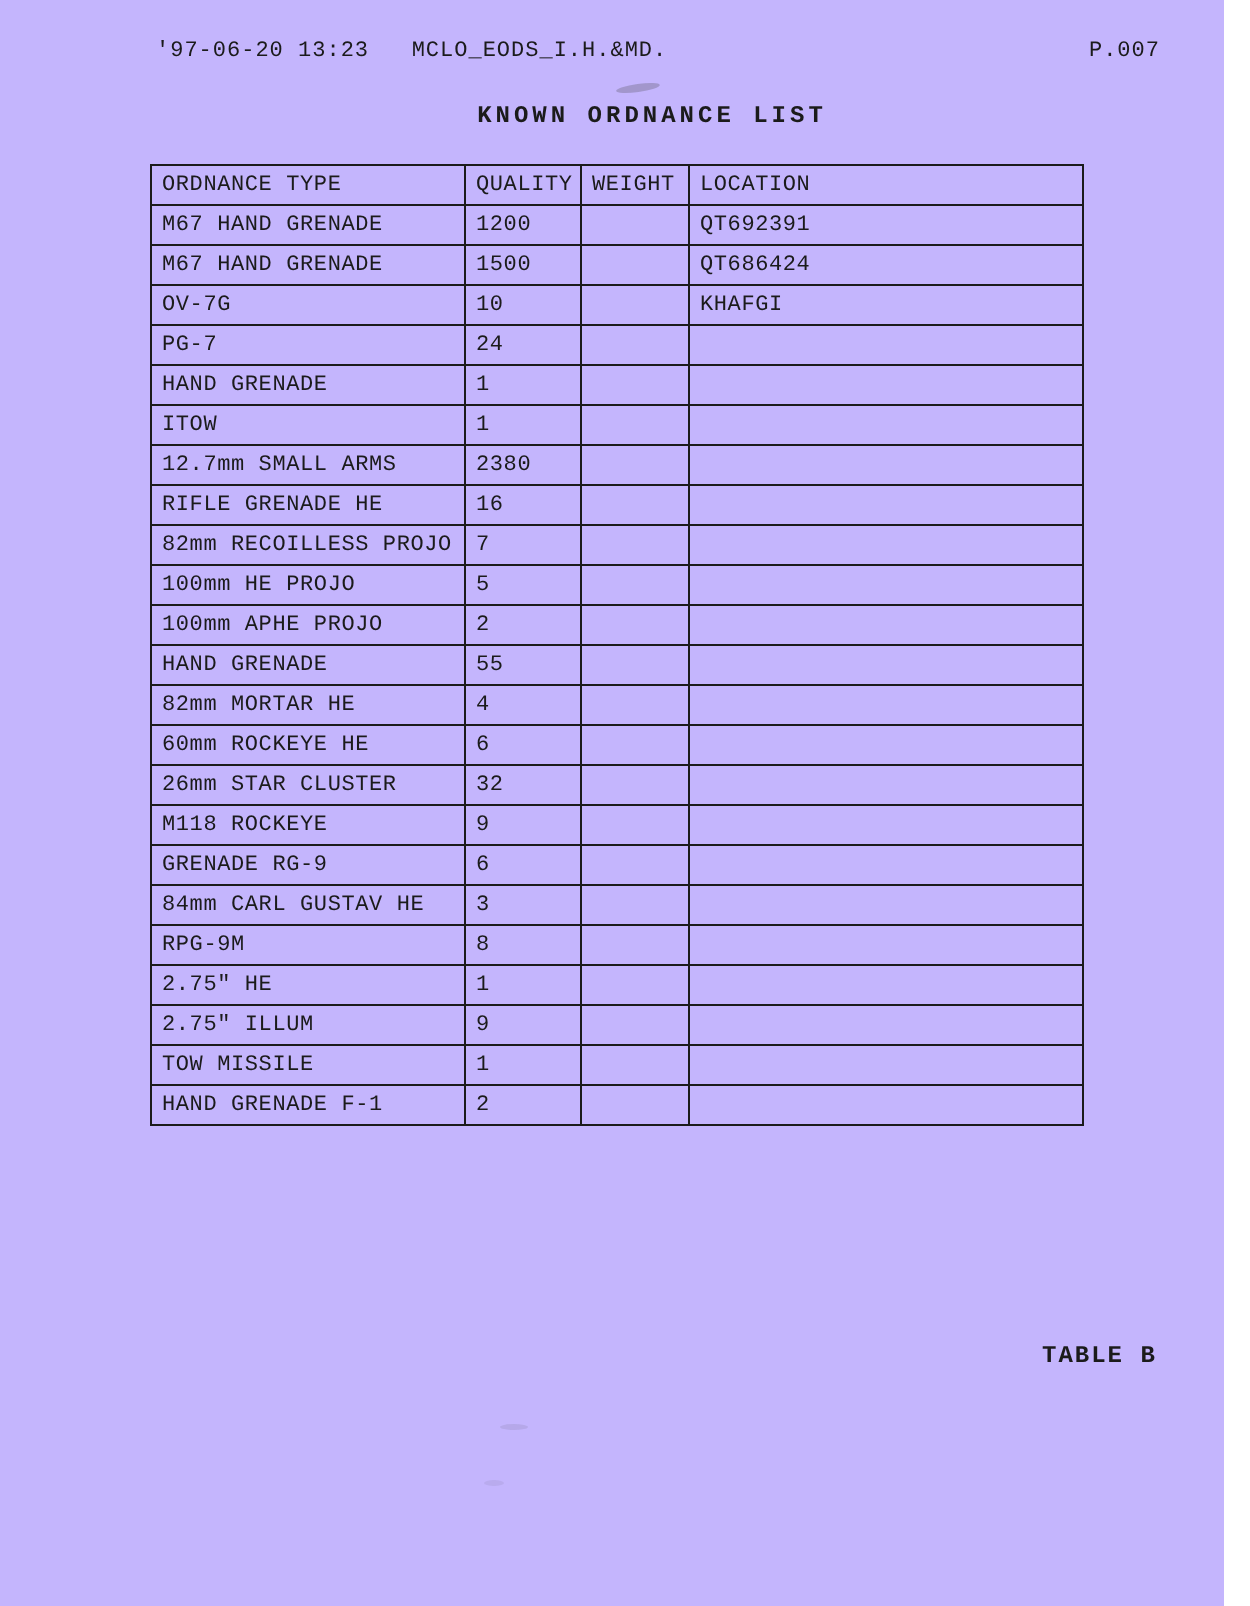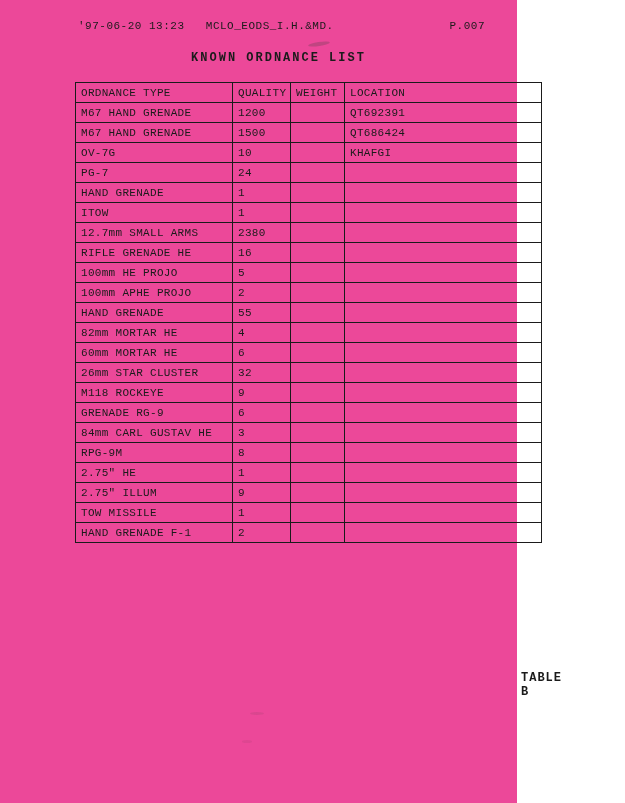--- a/index.html
+++ b/index.html
@@ -7,23 +7,23 @@
     width: 625px;
     height: 803px;
     background: #ffffff;
     font-family: "Liberation Mono", "DejaVu Sans Mono", monospace;
     color: #1b1b1b;
     overflow: hidden;
     position: relative;
   }
   .page {
     position: relative;
-    width: 517px;
+    width: 612px;
     height: 803px;
-    background: #ec4899;
+    background: #c4b5fd;
     font-family: Liberation Mono, monospace;
   }
   .fax-header-left {
     position: absolute;
     left: 78px;
     top: 20px;
     font-size: 11px;
     letter-spacing: 0.5px;
     white-space: pre;
   }
@@ -160,20 +160,26 @@
           <td></td>
           <td></td>
         </tr>
         <tr>
           <td>RIFLE GRENADE HE</td>
           <td>16</td>
           <td></td>
           <td></td>
         </tr>
         <tr>
+          <td>82mm RECOILLESS PROJO</td>
+          <td>7</td>
+          <td></td>
+          <td></td>
+        </tr>
+        <tr>
           <td>100mm HE PROJO</td>
           <td>5</td>
           <td></td>
           <td></td>
         </tr>
         <tr>
           <td>100mm APHE PROJO</td>
           <td>2</td>
           <td></td>
           <td></td>
@@ -184,21 +190,21 @@
           <td></td>
           <td></td>
         </tr>
         <tr>
           <td>82mm MORTAR HE</td>
           <td>4</td>
           <td></td>
           <td></td>
         </tr>
         <tr>
-          <td>60mm MORTAR HE</td>
+          <td>60mm ROCKEYE HE</td>
           <td>6</td>
           <td></td>
           <td></td>
         </tr>
         <tr>
           <td>26mm STAR CLUSTER</td>
           <td>32</td>
           <td></td>
           <td></td>
         </tr>

